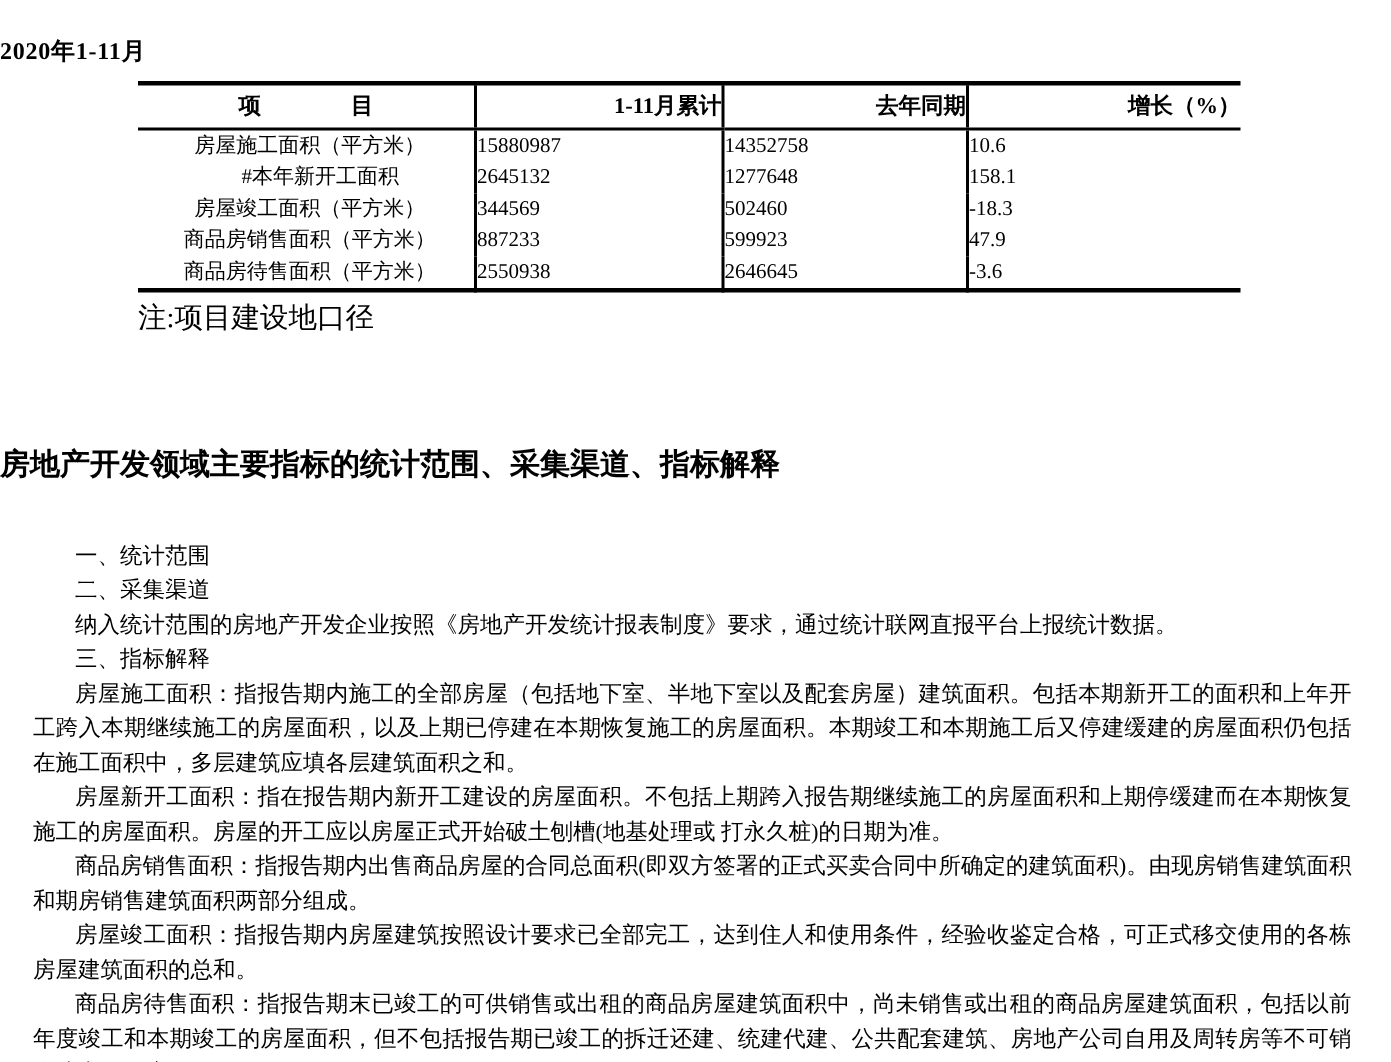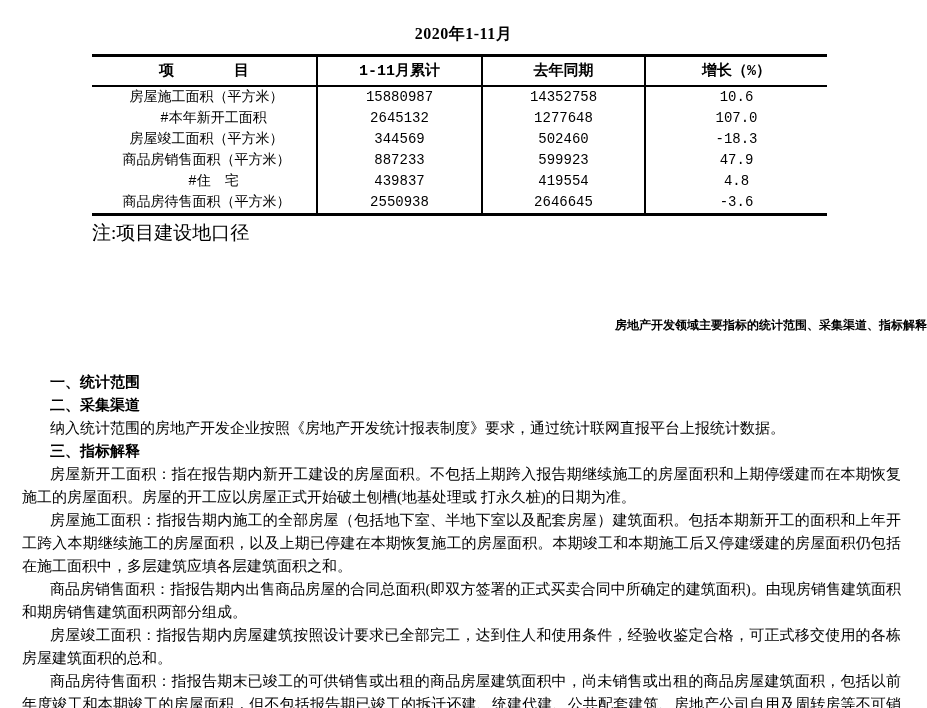--- a/index.html
+++ b/index.html
@@ -7,75 +7,74 @@
     width: 927px; height: 708px;
     background: #ffffff;
     color: #000000;
     font-family: "Liberation Serif", "DejaVu Serif", serif;
     overflow: hidden;
   }
   .page { position: relative; width: 927px; height: 708px; background:#fff; }
 
   .doc-title {
     margin-top: 24px;
-    text-align: center;
+    text-align: left;
     font-size: 16px;
     font-weight: bold;
     letter-spacing: 0.5px;
   }
 
   table.stats {
     margin: 9px 0 0 92px;
     width: 735px;
     border-collapse: collapse;
     table-layout: fixed;
     border-top: 3px solid #000;
     border-bottom: 3px solid #000;
     font-size: 14px;
-    font-family: Liberation Mono, monospace;
   }
   table.stats col.c1 { width: 225px; }
   table.stats col.c2 { width: 165px; }
   table.stats col.c3 { width: 163px; }
   table.stats col.c4 { width: 182px; }
   table.stats thead tr { height: 30px; }
   table.stats thead th {
     font-size: 15px;
     font-weight: bold;
     text-align: center;
     border-bottom: 2px solid #000;
     white-space: pre;
   }
-  table.stats th + th, table.stats td + td { border-left: 2px solid #000; }
+  table.stats th + th, table.stats td + td { border-left: 2px solid #000; text-align: right; }
   table.stats tbody tr { height: 21px; }
   table.stats tbody td { line-height: 21px; white-space: pre; }
   table.stats td.item   { text-align: center;  padding-left: 5px; }
   table.stats tr.indent td.item { padding-left: 19px; }
-  table.stats td.num    { text-align: center; }
+  table.stats td.num    { text-align: left; }
 
   .table-note {
     margin: 4px 0 0 92px;
     font-size: 19px;
   }
 
   .explain-heading {
     margin-top: 71px;
-    text-align: right;
-    font-size: 12px;
+    text-align: left;
+    font-size: 20px;
     font-weight: bold;
   }
 
   .doc-body {
     margin: 37px 26px 0 22px;
     font-size: 15px;
     line-height: 23px;
     text-align: justify;
   }
   .doc-body .sec-title {
-    font-weight: bold;
+    font-weight: normal;
     padding-left: 28px;
   }
   .doc-body p {
     text-indent: 28px;
   }
 </style>
 </head>
 <body>
 
 <div class="page">
@@ -101,39 +100,33 @@
       <tr>
         <td class="item">房屋施工面积（平方米）</td>
         <td class="num">15880987</td>
         <td class="num">14352758</td>
         <td class="num">10.6</td>
       </tr>
       <tr class="indent">
         <td class="item">#本年新开工面积</td>
         <td class="num">2645132</td>
         <td class="num">1277648</td>
-        <td class="num">107.0</td>
+        <td class="num">158.1</td>
       </tr>
       <tr>
         <td class="item">房屋竣工面积（平方米）</td>
         <td class="num">344569</td>
         <td class="num">502460</td>
         <td class="num">-18.3</td>
       </tr>
       <tr>
         <td class="item">商品房销售面积（平方米）</td>
         <td class="num">887233</td>
         <td class="num">599923</td>
         <td class="num">47.9</td>
-      </tr>
-      <tr class="indent">
-        <td class="item">#住　宅</td>
-        <td class="num">439837</td>
-        <td class="num">419554</td>
-        <td class="num">4.8</td>
       </tr>
       <tr>
         <td class="item">商品房待售面积（平方米）</td>
         <td class="num">2550938</td>
         <td class="num">2646645</td>
         <td class="num">-3.6</td>
       </tr>
     </tbody>
   </table>
 
@@ -141,20 +134,20 @@
 
   <div class="explain-heading">房地产开发领域主要指标的统计范围、采集渠道、指标解释</div>
 
   <div class="doc-body">
     <div class="sec-title">一、统计范围</div>
 
     <div class="sec-title">二、采集渠道</div>
     <p>纳入统计范围的房地产开发企业按照《房地产开发统计报表制度》要求，通过统计联网直报平台上报统计数据。</p>
 
     <div class="sec-title">三、指标解释</div>
+    <p>房屋施工面积：指报告期内施工的全部房屋（包括地下室、半地下室以及配套房屋）建筑面积。包括本期新开工的面积和上年开工跨入本期继续施工的房屋面积，以及上期已停建在本期恢复施工的房屋面积。本期竣工和本期施工后又停建缓建的房屋面积仍包括在施工面积中，多层建筑应填各层建筑面积之和。</p>
     <p>房屋新开工面积：指在报告期内新开工建设的房屋面积。不包括上期跨入报告期继续施工的房屋面积和上期停缓建而在本期恢复施工的房屋面积。房屋的开工应以房屋正式开始破土刨槽(地基处理或 打永久桩)的日期为准。</p>
-    <p>房屋施工面积：指报告期内施工的全部房屋（包括地下室、半地下室以及配套房屋）建筑面积。包括本期新开工的面积和上年开工跨入本期继续施工的房屋面积，以及上期已停建在本期恢复施工的房屋面积。本期竣工和本期施工后又停建缓建的房屋面积仍包括在施工面积中，多层建筑应填各层建筑面积之和。</p>
     <p>商品房销售面积：指报告期内出售商品房屋的合同总面积(即双方签署的正式买卖合同中所确定的建筑面积)。由现房销售建筑面积和期房销售建筑面积两部分组成。</p>
     <p>房屋竣工面积：指报告期内房屋建筑按照设计要求已全部完工，达到住人和使用条件，经验收鉴定合格，可正式移交使用的各栋房屋建筑面积的总和。</p>
     <p>商品房待售面积：指报告期末已竣工的可供销售或出租的商品房屋建筑面积中，尚未销售或出租的商品房屋建筑面积，包括以前年度竣工和本期竣工的房屋面积，但不包括报告期已竣工的拆迁还建、统建代建、公共配套建筑、房地产公司自用及周转房等不可销售或出租的房屋面积。</p>
   </div>
 
 </div>
 
 </body></html>

